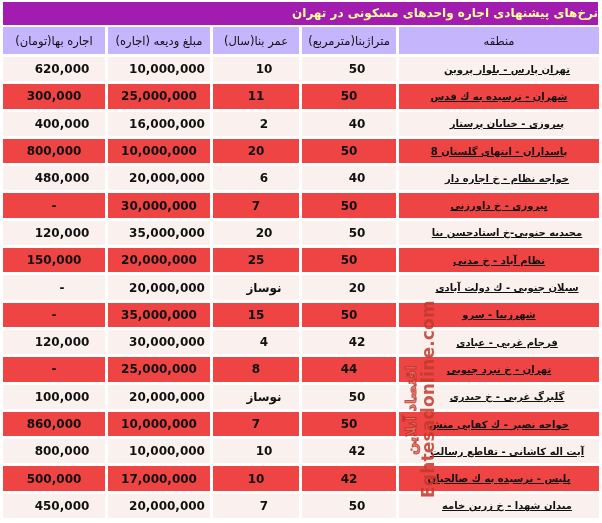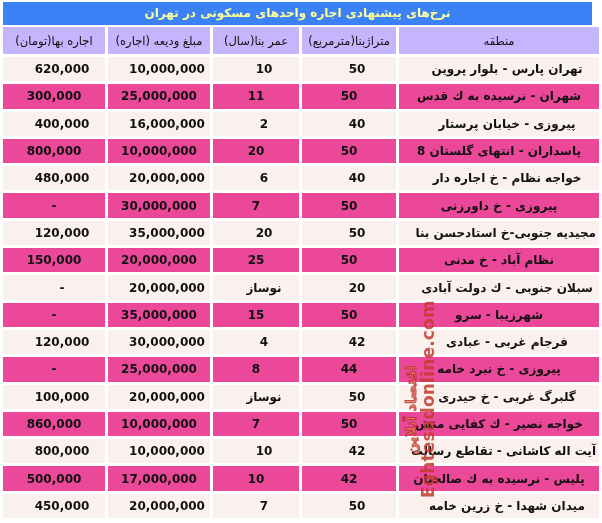--- a/index.html
+++ b/index.html
@@ -14,28 +14,27 @@
   .sheet {
     position: relative;
     width: 602px;
     height: 523px;
     background: #ffffff;
   }
   .title-bar {
     position: absolute;
     top: 2px;
     left: 3px;
-    right: 10px;
+    right: 4px;
     height: 23px;
-    background: #3b82f6;
+    background: #a21caf;
     color: #ffff99;
     font-size: 12px;
     font-weight: bold;
     line-height: 23px;
-    text-align: center;
     direction: rtl;
   }
   table.rates {
     position: absolute;
     top: 24px;
     left: 0;
     width: 602px;
     direction: rtl;
     border-collapse: separate;
     border-spacing: 3px;
@@ -54,23 +53,23 @@
   table.rates td {
     height: 24.3px;
     font-size: 12px;
     font-weight: bold;
     color: #111111;
     text-align: center;
     white-space: nowrap;
     padding: 0 3px;
     overflow: hidden;
   }
-  table.rates td.cell-region { font-size: 12px; }
+  table.rates td.cell-region { font-size: 10px; text-decoration: underline; }
   tr.light td { background: #faf1ee; padding-left: 19px; }
-  tr.dark  td { background: #ec4899; margin-left: 6px; }
+  tr.dark  td { background: #ef4444; margin-left: 6px; }
   .watermark {
     position: absolute;
     left: 420px;
     top: 410px;
     width: 0;
     height: 0;
     z-index: 5;
     pointer-events: none;
     opacity: 0.85;
   }
@@ -191,21 +190,21 @@
           <td class="cell-rent">-</td>
         </tr>
         <tr class="light">
           <td class="cell-region">فرجام غربی - عبادی</td>
           <td class="cell-area">42</td>
           <td class="cell-age">4</td>
           <td class="cell-deposit">30,000,000</td>
           <td class="cell-rent">120,000</td>
         </tr>
         <tr class="dark">
-          <td class="cell-region">پیروزی - خ نبرد خامه</td>
+          <td class="cell-region">تهران - خ نبرد جنوبی</td>
           <td class="cell-area">44</td>
           <td class="cell-age">8</td>
           <td class="cell-deposit">25,000,000</td>
           <td class="cell-rent">-</td>
         </tr>
         <tr class="light">
           <td class="cell-region">گلبرگ غربی - خ حیدری</td>
           <td class="cell-area">50</td>
           <td class="cell-age">نوساز</td>
           <td class="cell-deposit">20,000,000</td>

